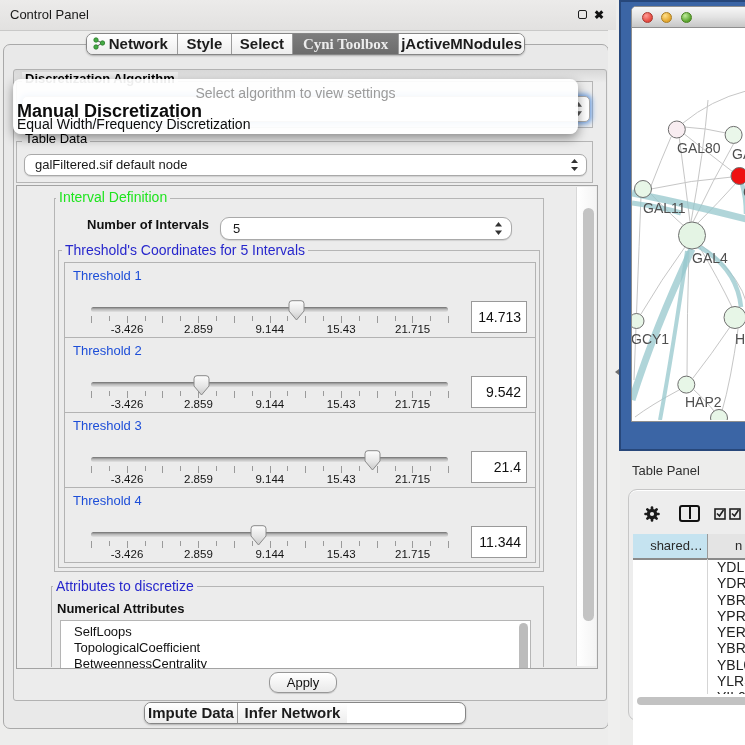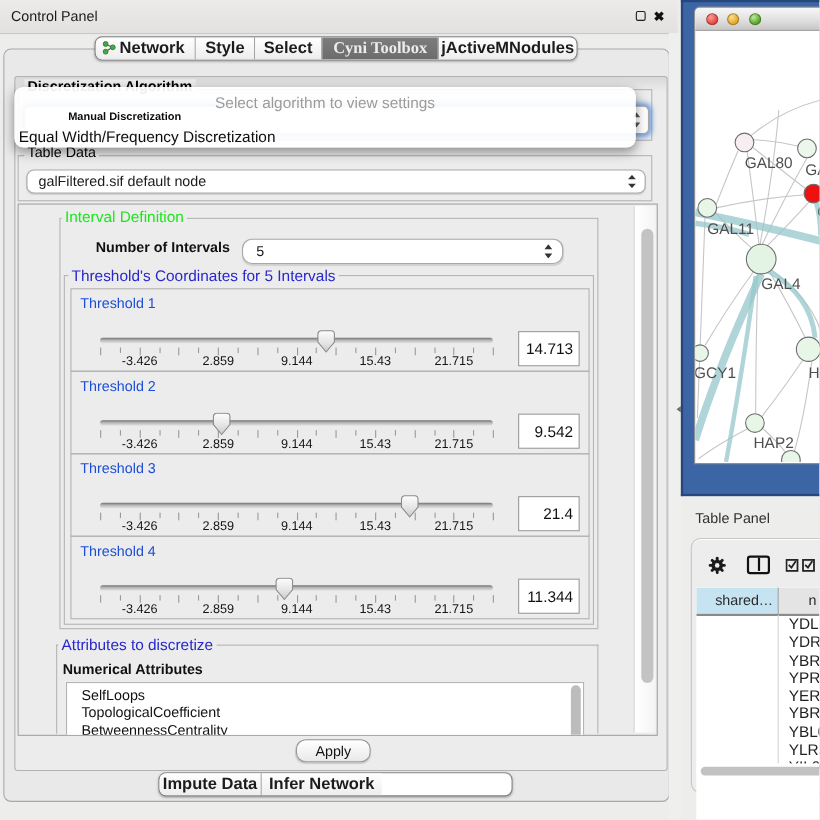--- a/index.html
+++ b/index.html
@@ -281,21 +281,21 @@
   <div style="width:92px;line-height:20px;">Impute Data</div>
   <div style="width:109px;line-height:20px;">Infer Network</div>
 </div>
 
 <div class="abs" style="left:615px;top:369px;width:0;height:0;border-top:3px solid transparent;
      border-bottom:3px solid transparent;border-right:4px solid #6e6e6e;z-index:10;"></div>
 
 <div class="abs" style="left:13px;top:79px;width:565px;height:55px;border-radius:8px;
      background:rgba(255,255,255,0.93);box-shadow:0 4px 11px rgba(0,0,0,0.42);z-index:50;"></div>
 <div class="abs" style="left:13px;top:85px;width:565px;text-align:center;font-size:14px;color:#9b9b9b;z-index:51;">Select algorithm to view settings</div>
-<div class="abs bold" style="left:17px;top:101px;font-size:10px;color:#0c0c0c;z-index:51;margin-left:45px;">Manual Discretization</div>
+<div class="abs bold" style="left:17px;top:101px;font-size:18px;color:#0c0c0c;z-index:51;">Manual Discretization</div>
 <div class="abs" style="left:17px;top:116px;font-size:14px;color:#0c0c0c;z-index:51;">Equal Width/Frequency Discretization</div>
 
 <div class="abs" style="left:608px;top:30px;width:12px;height:715px;background:#efefee;"></div>
 <div class="abs" style="left:619px;top:0;width:126px;height:451px;background:#3b65a5;
      border-left:2px solid #27477a;border-top:2px solid #27477a;border-bottom:2px solid #27477a;box-sizing:border-box;"></div>
 <div class="abs" style="left:631px;top:6px;width:114px;height:414px;border:1px solid #8f8f8f;
      border-radius:5px 0 0 0;background:#fff;overflow:hidden;">
   <div style="position:absolute;left:0;top:0;width:114px;height:20px;
        background:linear-gradient(#f7f7f7,#e3e3e3 50%,#c7c7c7);border-bottom:1px solid #8f8f8f;"></div>
   <div style="position:absolute;left:9.5px;top:4.5px;width:11px;height:11px;border-radius:50%;

